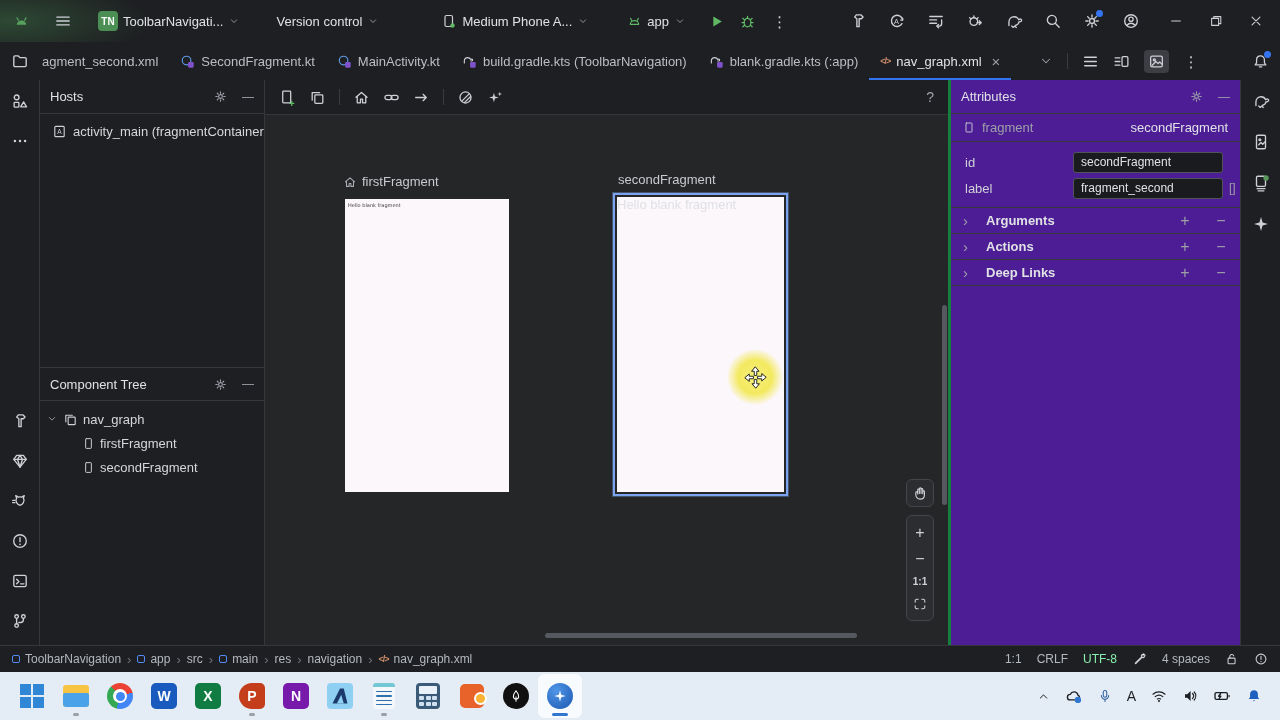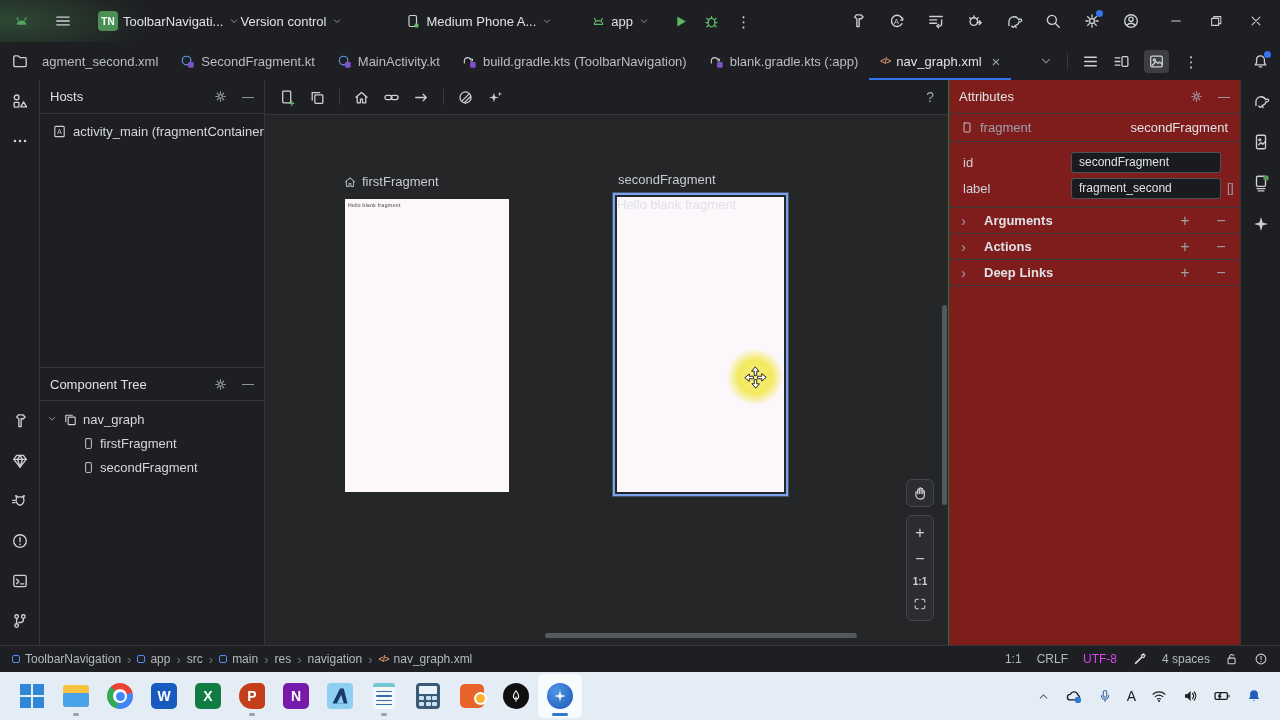--- a/index.html
+++ b/index.html
@@ -76,21 +76,21 @@
     background:radial-gradient(circle,#f7ef7d 0%,#f3e95f 42%,rgba(243,233,95,0) 72%);
     display:flex;align-items:center;justify-content:center;}
   .vscroll{position:absolute;right:1px;top:190px;width:5px;height:200px;background:#55585e;border-radius:3px;}
   .hscroll{position:absolute;left:280px;top:518px;width:312px;height:5px;background:#55585e;border-radius:3px;}
   .zoombtn{position:absolute;left:641px;width:28px;background:#2b2d30;border:1px solid #43454a;border-radius:6px;
     box-sizing:border-box;display:flex;flex-direction:column;align-items:center;color:#ced0d6;}
   .zoombtn.hand{top:364px;height:28px;justify-content:center;}
   .zoombtn.stack{top:400px;height:106px;justify-content:space-around;padding:4px 0;}
   .zoom-lbl{font-size:10px;font-weight:bold;color:#ced0d6;}
   
-  .rpanel{position:absolute;left:948px;top:80px;width:292px;bottom:75px;background:#7f1d1d;border-left:1px solid #15803d;box-sizing:border-box;}
+  .rpanel{position:absolute;left:948px;top:80px;width:292px;bottom:75px;background:#4c1d95;border-left:3px solid #15803d;box-sizing:border-box;}
   .attr-type{height:28px;display:flex;align-items:center;gap:7px;padding:0 12px;border-bottom:1px solid #35373b;box-sizing:border-box;}
   .attr-type .tval{margin-left:auto;color:#dfe1e5;}
   .attr-fields{padding:7px 0 6px;}
   .frow{display:flex;align-items:center;height:26px;padding-left:14px;box-sizing:border-box;}
   .frow .flabel{width:108px;color:#cfd1d6;}
   .fld{width:150px;height:21px;background:#1a1b1e;border:1px solid #50535a;border-radius:3px;box-sizing:border-box;
     color:#dfe1e5;font-size:12px;padding:0 7px;font-family:"Liberation Sans",sans-serif;outline:none;}
   .dd{width:150px;height:21px;background:#1a1b1e;border:1px solid #50535a;border-radius:3px;box-sizing:border-box;
     display:flex;align-items:center;font-size:12px;color:#dfe1e5;padding-left:7px;}
   .dd .ddtxt{flex:1;white-space:nowrap;overflow:hidden;}
@@ -161,21 +161,21 @@
     </span>
     <div class="tb-item" style="margin-left:26px">
       <span class="badge">TN</span>
       <span>ToolbarNavigati...</span>
       <span class="ic dim">
           <svg width="12" height="12" viewBox="0 0 16 16">
             <path d="M4.5 6.5 8 10l3.5-3.5"></path>
           </svg>
         </span>
     </div>
-    <div class="tb-item" style="">
+    <div class="tb-item" style="margin-left:36px">
       <span>Version control</span>
       <span class="ic dim">
           <svg width="12" height="12" viewBox="0 0 16 16">
             <path d="M4.5 6.5 8 10l3.5-3.5"></path>
           </svg>
         </span>
     </div>
     <div class="tb-item" style="margin-left:62px">
       <span class="ic">
         <svg width="16" height="16" viewBox="0 0 16 16">
@@ -702,21 +702,21 @@
       <span>navigation</span>
     </span>
     <span class="g g-sep"></span>
     <span class="crumb">
       <span class="ic g g-xml"></span>
       <span>nav_graph.xml</span>
     </span>
     <div class="sb-right">
       <span>1:1</span>
       <span>CRLF</span>
-      <span style="color:#d946ef">UTF-8</span>
+      <span style="color:#86efac">UTF-8</span>
       <span class="ic">
         <svg width="15" height="15" viewBox="0 0 16 16">
             <path d="M4 12.5 10.5 6l-.5-2.5L12.5 2 14 3.5l-1.5 2.5L10 5.5 3.5 12z"></path>
             <circle cx="11.8" cy="2.8" r="1" fill="#fff" stroke="none"></circle>
           </svg>
       </span>
       <span>4 spaces</span>
       <span class="ic">
         <svg width="14" height="14" viewBox="0 0 16 16">
             <rect x="3.5" y="7" width="8" height="6.5" rx="1"></rect>

